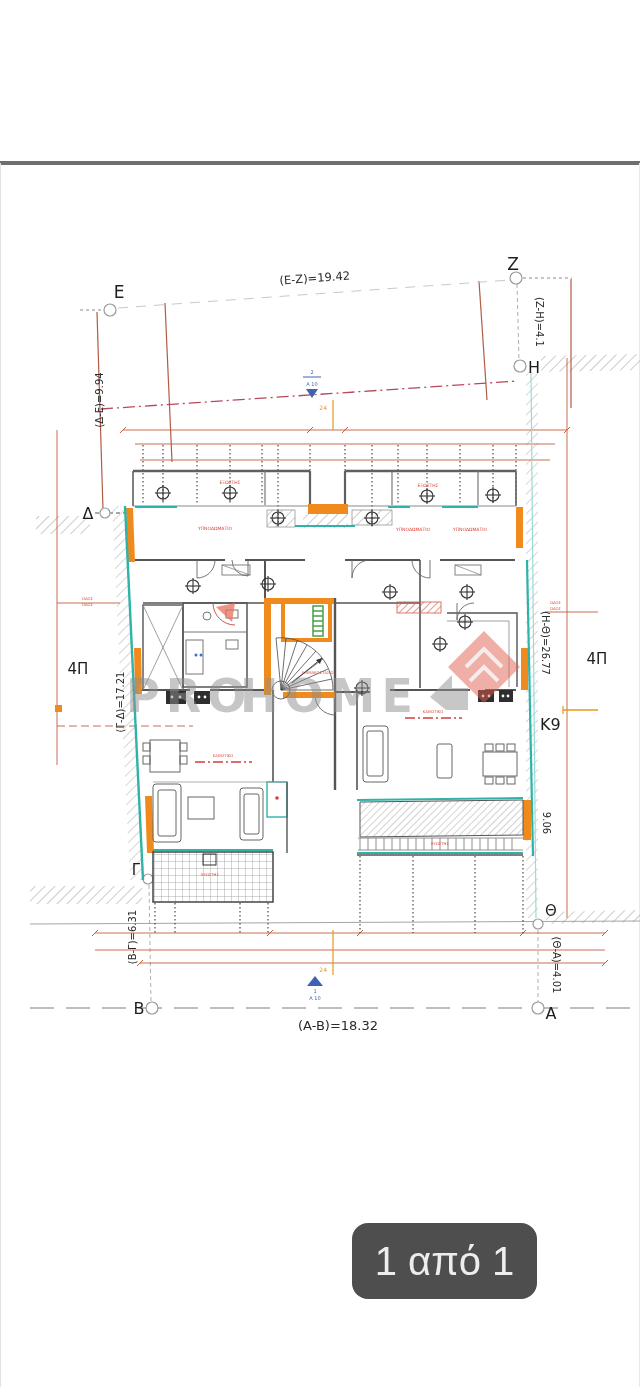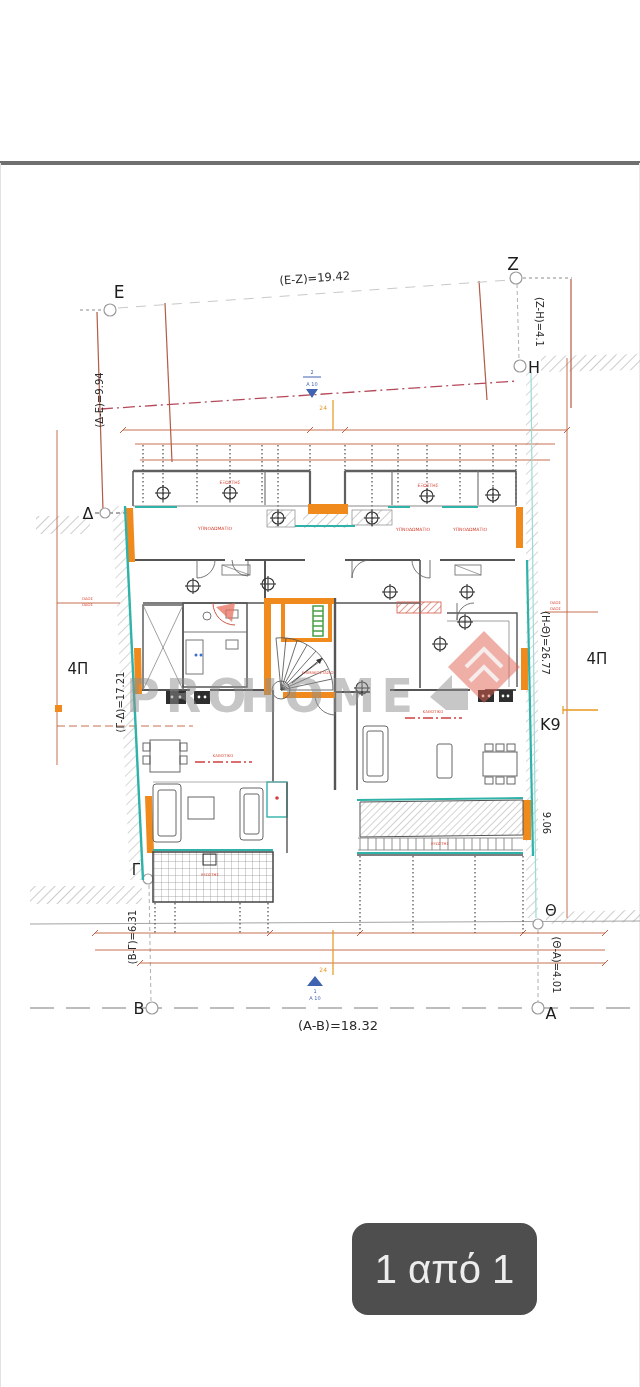--- a/index.html
+++ b/index.html
@@ -2,21 +2,21 @@
 <html><head>
 <meta charset="utf-8">
 <style>
   html,body{margin:0;padding:0;background:#ffffff;}
   #stage{position:relative;width:640px;height:1387px;background:#ffffff;overflow:hidden;
          font-family:"Liberation Sans",sans-serif;}
   #photo-top-edge{position:absolute;left:0;top:161px;width:640px;height:4px;background:#6f6f6f;}
   #photo-left-edge{position:absolute;left:0;top:163px;width:1px;height:1224px;background:#e2e2e2;}
   #photo-right-edge{position:absolute;right:0;top:163px;width:1px;height:1224px;background:#e9e9e9;}
   svg{position:absolute;left:0;top:0;}
-  .pager{position:absolute;left:352px;top:1223px;width:185px;height:92px;background:#4e4e4e;
+  .pager{position:absolute;left:352px;top:1223px;width:185px;height:76px;background:#4e4e4e;
          border-radius:16px;display:flex;align-items:center;justify-content:center;}
   .pager span{color:#ededed;font-size:40px;font-family:"Liberation Sans",sans-serif;}
   text{font-family:"DejaVu Sans",sans-serif;fill:#222;}
   .pt{font-size:16px;fill:#1d1d1d;}
   .dim{font-size:10px;fill:#2a2a2a;}
   .tiny{font-size:4.5px;fill:#d84a3a;}
   .micro{font-size:3.8px;fill:#d84a3a;}
   .blue{fill:#3f63b0;font-size:5px;}
   .orange-t{fill:#e8971e;font-size:6px;}
   .wm{font-size:46px;font-weight:bold;fill:#8e8e8e;opacity:.5;letter-spacing:6px;}

